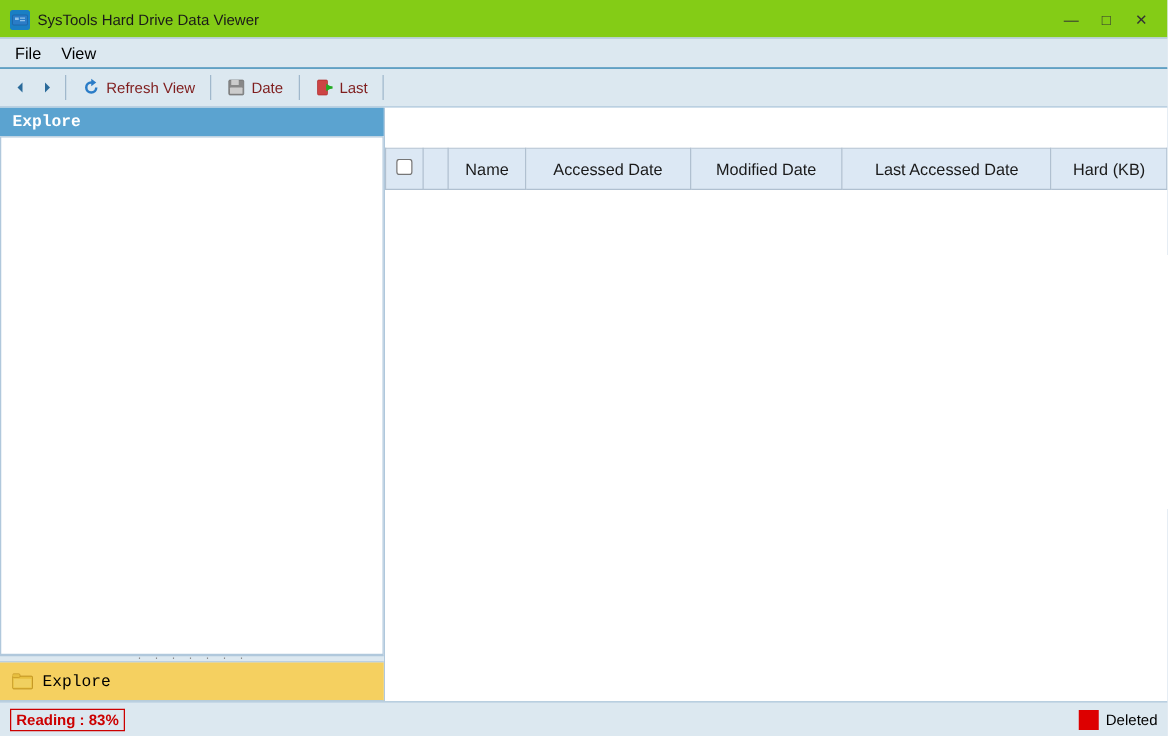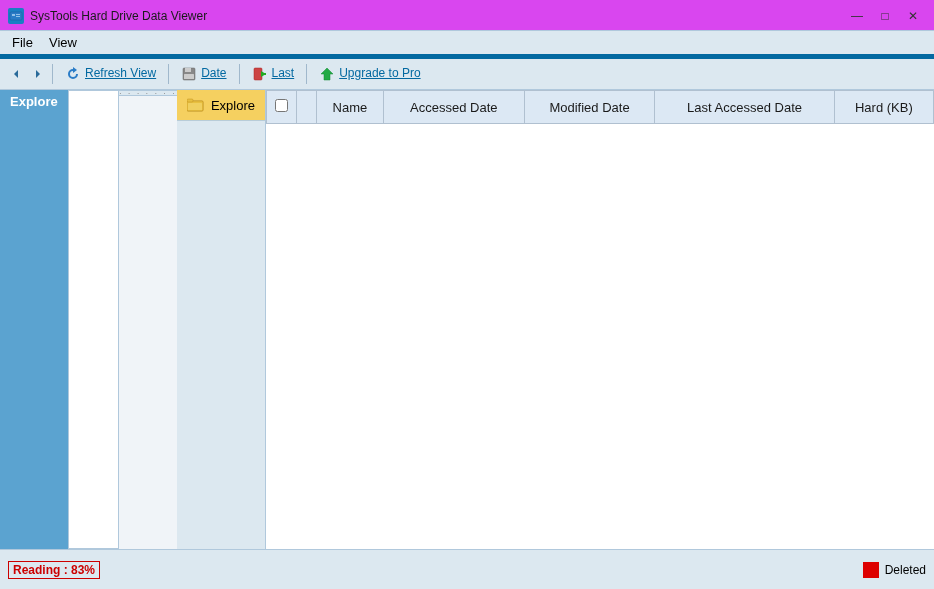--- a/index.html
+++ b/index.html
@@ -9,21 +9,21 @@
       background: #c8d8e8;
       width: 934px;
       height: 589px;
       overflow: hidden;
       display: flex;
       flex-direction: column;
     }
 
     
     .title-bar {
-      background: #d946ef;
+      background: #84cc16;
       display: flex;
       align-items: center;
       justify-content: space-between;
       padding: 6px 8px 4px 8px;
       user-select: none;
     }
     .title-bar-left {
       display: flex;
       align-items: center;
       gap: 6px;
@@ -61,50 +61,49 @@
       border-radius: 2px;
     }
 
     
     .menu-bar {
       background: #dce8f0;
       display: flex;
       align-items: center;
       padding: 2px 4px;
       border-top: 1px solid #b0c8dc;
-      border-bottom: 5px solid #0369a1;
+      border-bottom: 1px solid #0369a1;
     }
     .menu-item {
       padding: 2px 8px;
       cursor: pointer;
       border-radius: 2px;
       font-size: 13px;
     }
 
     
     .toolbar {
       background: #dce8f0;
       display: flex;
       align-items: center;
       padding: 4px 6px;
       gap: 2px;
       border-bottom: 1px solid #b0c8dc;
     }
     .toolbar-btn {
       display: flex;
-      align-items: flex-start;
+      align-items: center;
       gap: 4px;
       padding: 3px 8px;
       background: transparent;
       border: none;
       cursor: pointer;
       font-size: 12px;
       border-radius: 2px;
-      color: #0369a1;
-      text-decoration: underline;
+      color: #7f1d1d;
     }
     .toolbar-separator {
       width: 1px;
       height: 20px;
       background: #a0b8cc;
       margin: 0 2px;
     }
     .nav-btn {
       width: 20px;
       height: 20px;
@@ -121,24 +120,26 @@
 
     
     .main-content {
       display: flex;
       flex: 1;
       overflow: hidden;
     }
 
     
     .left-panel {
-      width: 266px;
-      display: flex;
+      width: 308px;
+      display: flex;
+      flex-direction: column;
       background: #f0f4f8;
       border-right: 1px solid #b0c8dc;
+      font-family: Liberation Mono, monospace;
     }
     .left-panel-header {
       background: #5ba3d0;
       color: white;
       padding: 4px 10px;
       font-weight: bold;
       font-size: 13px;
     }
     .left-panel-tree {
       flex: 1;
@@ -187,20 +188,21 @@
     
     .right-panel {
       flex: 1;
       display: flex;
       flex-direction: column;
       background: white;
     }
     .table-container {
       flex: 1;
       overflow: auto;
+      margin-top: 32px;
     }
     table {
       width: 100%;
       border-collapse: collapse;
     }
     thead th {
       background: #dce8f4;
       border: 1px solid #b0c0d0;
       padding: 8px 6px;
       text-align: center;
@@ -217,21 +219,21 @@
     }
 
     
     .status-bar {
       display: flex;
       align-items: center;
       justify-content: space-between;
       background: #dce8f0;
       border-top: 1px solid #b0c8dc;
       padding: 3px 8px;
-      height: 40px;
+      height: 28px;
     }
     .status-left {
       display: flex;
       align-items: center;
       gap: 4px;
     }
     .status-reading {
       color: #cc0000;
       font-weight: bold;
       border: 1px solid #cc0000;
@@ -310,26 +312,20 @@
   <div class="toolbar-separator"></div>
   <button class="toolbar-btn">
     <svg width="16" height="16" viewBox="0 0 16 16">
       <rect x="2" y="2" width="8" height="12" rx="1" fill="#cc4444" stroke="#aa2222" stroke-width="0.5"></rect>
       <polygon points="9,5 14,8 9,11" fill="#22aa22"></polygon>
       <rect x="9" y="7" width="5" height="2" fill="#22aa22"></rect>
     </svg>
     <span>Last</span>
   </button>
   <div class="toolbar-separator"></div>
-  <button class="toolbar-btn">
-    <svg width="16" height="16" viewBox="0 0 16 16">
-      <polygon points="8,2 14,8 11,8 11,14 5,14 5,8 2,8" fill="#22aa44" stroke="#118833" stroke-width="0.5"></polygon>
-    </svg>
-    <span>Upgrade to Pro</span>
-  </button>
 </div>
 
 <div class="main-content">
 
   <div class="left-panel">
     <div class="left-panel-header">Explore</div>
     <div class="left-panel-tree"></div>
     <div class="left-panel-splitter">
       <span class="splitter-dots">· · · · · · ·</span>
     </div>

